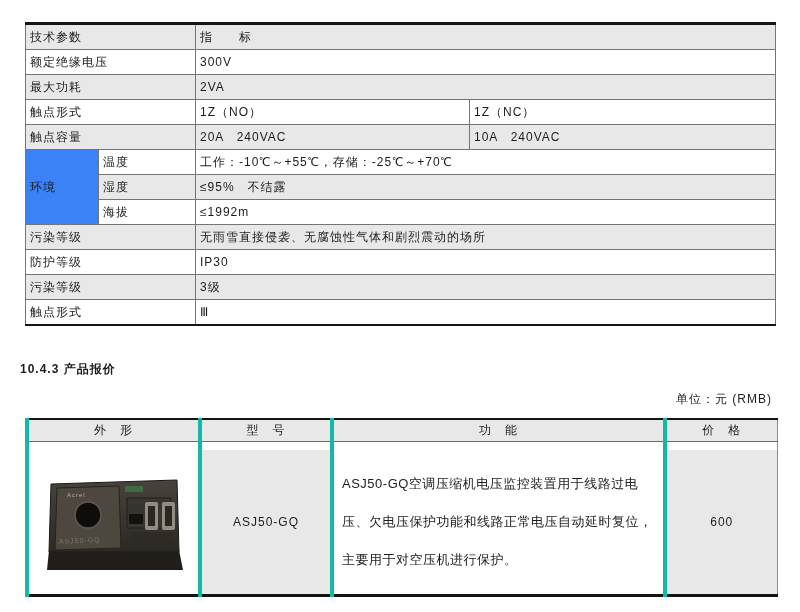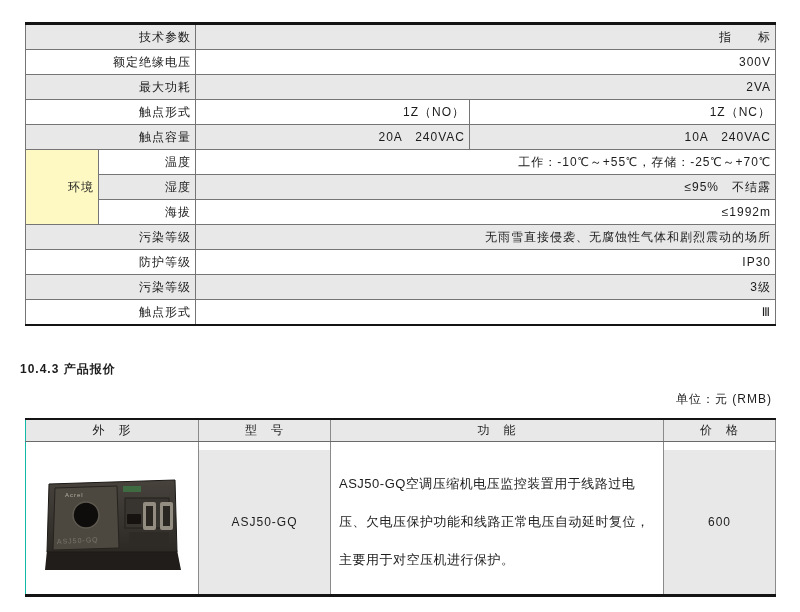--- a/index.html
+++ b/index.html
@@ -17,47 +17,47 @@
     position:absolute;left:25px;top:22px;width:750px;
     border-top:3px solid #141414;
     border-bottom:2px solid #141414;
     border-left:1px solid #5f5f5f;
     border-right:1px solid #5f5f5f;
   }
   #spec-table td{
     border:1px solid #757575;
     height:24px;
     font-size:12px;
-    text-align:right;
+    text-align:left;
     vertical-align:middle;
     letter-spacing:1px;
     padding:0 4px;
     background:#ffffff;
   }
   #spec-table tr.gray > td{background:#e8e8e8;}
-  #spec-table td.env-cell{background:#fef9c3;}
+  #spec-table td.env-cell{background:#3b82f6;}
   
   #section-heading{
     position:absolute;left:20px;top:361px;
     font-size:12px;font-weight:bold;letter-spacing:1px;
   }
   #unit-note{
     position:absolute;right:28px;top:391px;
     font-size:12px;letter-spacing:1px;text-align:center;
   }
   
   #quote-table{
     position:absolute;left:25px;top:418px;width:750px;
     border-top:2px solid #141414;
     border-bottom:3px solid #141414;
     border-left:1px solid #8a8a8a;
     border-right:1px solid #8a8a8a;
   }
   #quote-table td{
-    border-left:1px solid #14b8a6;
+    border-left:4px solid #14b8a6;
     border-right:1px solid #8a8a8a;
     font-size:12px;
     text-align:center;
     vertical-align:middle;
     letter-spacing:1px;
     background:#ffffff;
     margin-top:10px;
   }
   #quote-table tr.qhead td{
     background:#e8e8e8;

